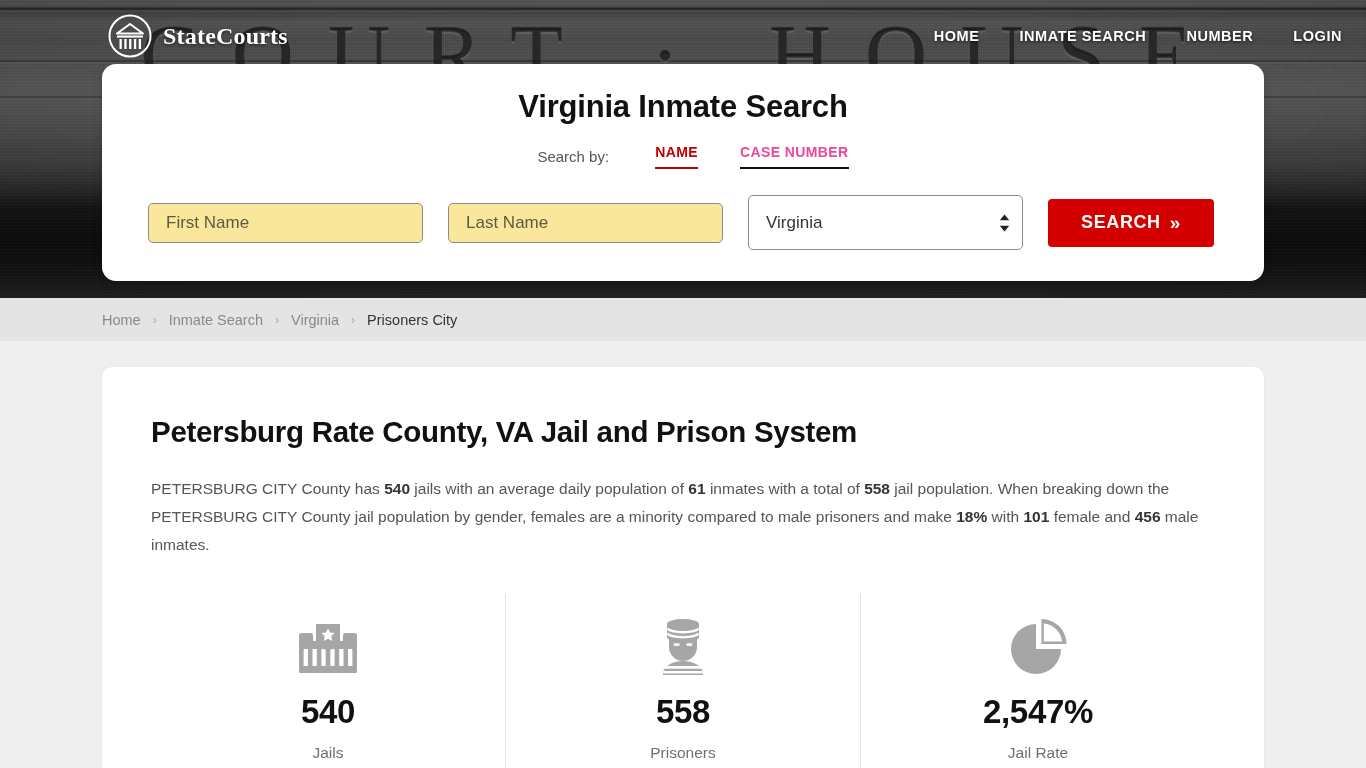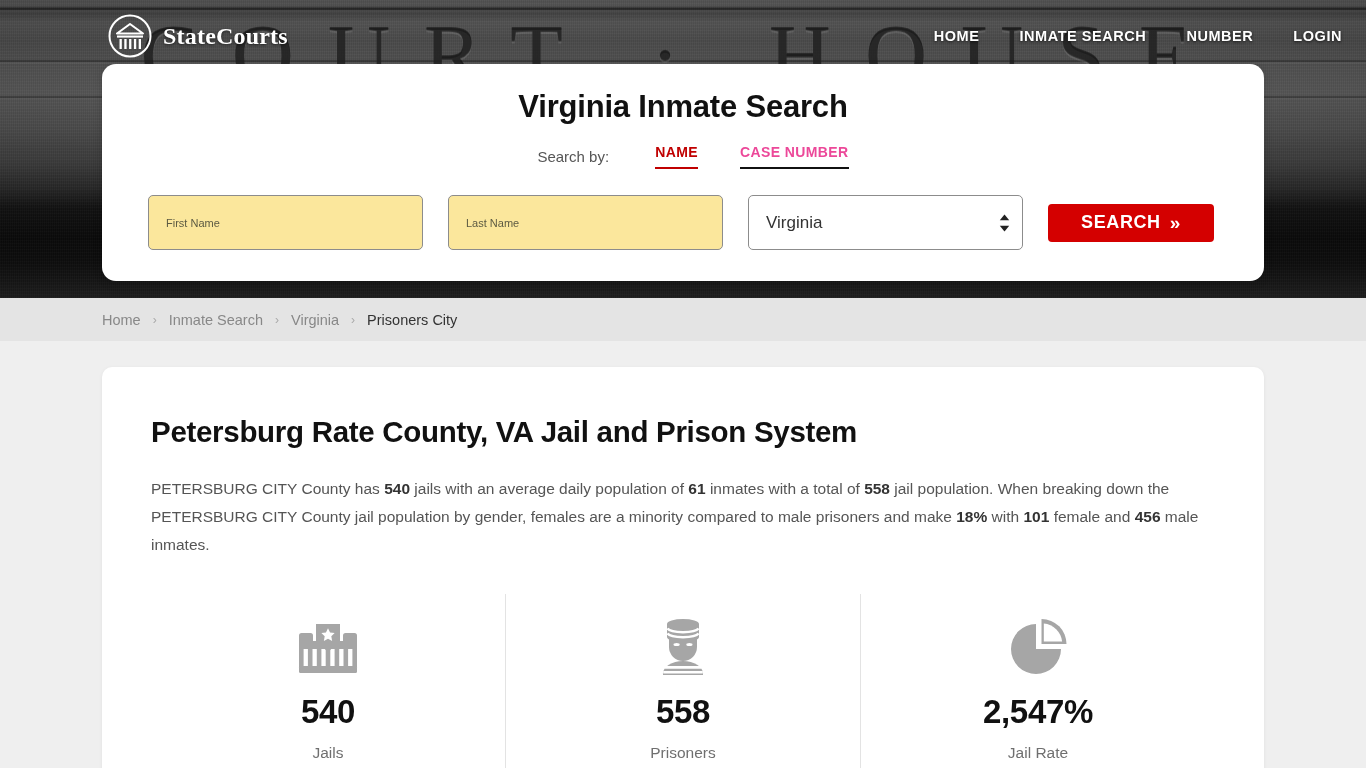--- a/index.html
+++ b/index.html
@@ -203,25 +203,25 @@
     border-bottom: 2.5px solid #111111;
   }
 
   .search-form {
     margin-top: 26px;
     display: flex;
     align-items: center;
     gap: 25px;
   }
   .field {
-    height: 55px;
+    height: 40px;
     border: 1px solid #8c8c8c;
     border-radius: 5px;
     font-family: "Liberation Sans", sans-serif;
-    font-size: 11px;
+    font-size: 17px;
     padding: 12px 17px;
     color: #3b3b2e;
     outline: none;
   }
   .field-autofill {
     background: #fbe79c;
   }
   .field-first { width: 275px; }
   .field-last  { width: 275px; }
   .field-first::placeholder,
@@ -254,21 +254,21 @@
     pointer-events: none;
     display: flex;
     flex-direction: column;
     gap: 4px;
     color: #222;
   }
   .select-arrows svg { display: block; }
 
   .search-btn {
     width: 166px;
-    height: 38px;
+    height: 48px;
     background: #d40000;
     color: #ffffff;
     border: none;
     border-radius: 4px;
     font-family: "Liberation Sans", sans-serif;
     font-size: 18px;
     font-weight: 700;
     letter-spacing: .6px;
     cursor: pointer;
     display: flex;

